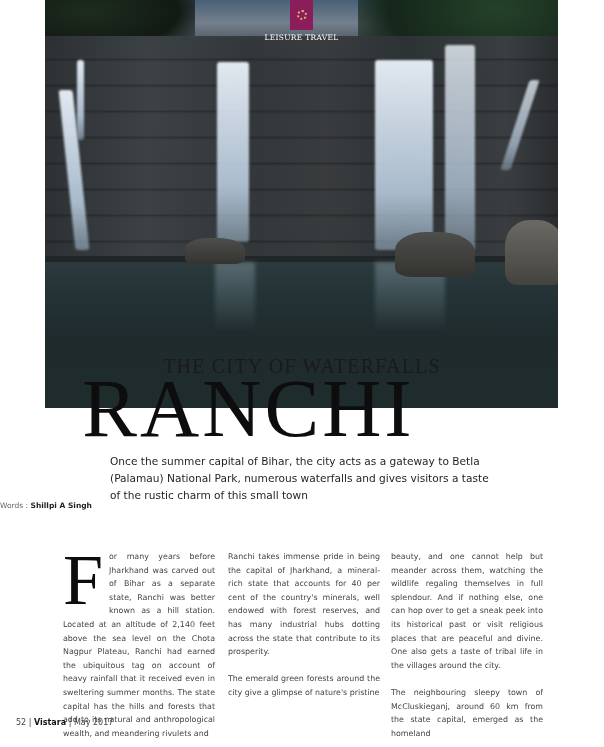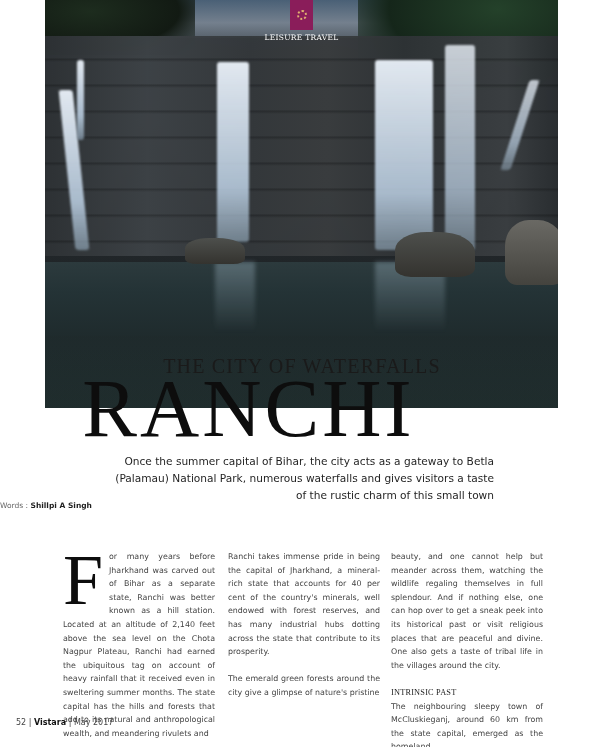--- a/index.html
+++ b/index.html
@@ -29,21 +29,21 @@
     background: linear-gradient(180deg,#2c3a3d 0%, #243336 40%, #1f2b2d 100%); }
   .refl { position:absolute; top:262px; height:70px; background: linear-gradient(180deg, rgba(170,195,210,.35), rgba(170,195,210,0)); filter: blur(2px); }
 
   .badge { position:absolute; left:245px; top:0; width:23px; height:30px; background:#8a1d5a; display:flex; align-items:center; justify-content:center; }
   .badge-icon { width:10px; height:10px; border-radius:50%; border:2px dotted #e0b070; box-sizing:border-box; }
   .section-label { position:absolute; left:0; width:513px; top:33px; text-align:center; font-family:"DejaVu Serif", serif; font-size:7.5px; letter-spacing:.3px; color:#ffffff; }
 
   
   .kicker { position:absolute; left:0; width:604px; top:356px; text-align:center; font-family:"Liberation Serif", serif; font-size:20px; letter-spacing:1.2px; color:#1a1a1a; line-height:1; }
   .title { position:absolute; left:0; width:497px; top:368px; text-align:center; font-family:"Liberation Serif", serif; font-size:82px; letter-spacing:3px; color:#0d0d0d; line-height:1; }
-  .deck { position:absolute; left:110px; width:384px; top:453px; text-align:right; font-family:"DejaVu Sans", sans-serif; font-size:10.6px; line-height:17px; color:#1f1f1f; }
+  .deck { position:absolute; left:110px; width:384px; top:453px; text-align:left; font-family:"DejaVu Sans", sans-serif; font-size:10.6px; line-height:17px; color:#1f1f1f; }
   .byline { position:absolute; left:0; width:604px; top:501px; font-size:7.5px; color:#666; }
   .byline b { color:#1f1f1f; font-weight:bold; }
 
   
   .col { position:absolute; top:550px; width:152px; font-family:"DejaVu Sans", sans-serif; font-size:7.9px; line-height:13.6px; color:#444; text-align:justify; }
   .col p { margin:0 0 13.6px 0; }
   .col1 { left:63px; }
   .col2 { left:228px; }
   .col3 { left:391px; }
   .dropcap { float:left; font-family:"Liberation Serif", serif; font-size:72px; line-height:56px; height:58px; margin:2px 6px 0 0; color:#0d0d0d; }
@@ -94,19 +94,18 @@
   <p>or many years before Jharkhand was carved out of Bihar as a separate state, Ranchi was better known as a hill station. Located at an altitude of 2,140 feet above the sea level on the Chota Nagpur Plateau, Ranchi had earned the ubiquitous tag on account of heavy rainfall that it received even in sweltering summer months. The state capital has the hills and forests that add to its natural and anthropological wealth, and meandering rivulets and</p>
 </div>
 
 <div class="col col2">
   <p>Ranchi takes immense pride in being the capital of Jharkhand, a mineral-rich state that accounts for 40 per cent of the country's minerals, well endowed with forest reserves, and has many industrial hubs dotting across the state that contribute to its prosperity.</p>
   <p>The emerald green forests around the city give a glimpse of nature's pristine</p>
 </div>
 
 <div class="col col3">
   <p>beauty, and one cannot help but meander across them, watching the wildlife regaling themselves in full splendour. And if nothing else, one can hop over to get a sneak peek into its historical past or visit religious places that are peaceful and divine. One also gets a taste of tribal life in the villages around the city.</p>
-  <p class="subhead">INTRINSIC PAST</p>
   <p>The neighbouring sleepy town of McCluskieganj, around 60 km from the state capital, emerged as the homeland</p>
 </div>
 
 <div class="footer">
   <span>52</span><span> | </span><b>Vistara</b><span> | </span><span>May 2017</span>
 </div>
 
 </body></html>

